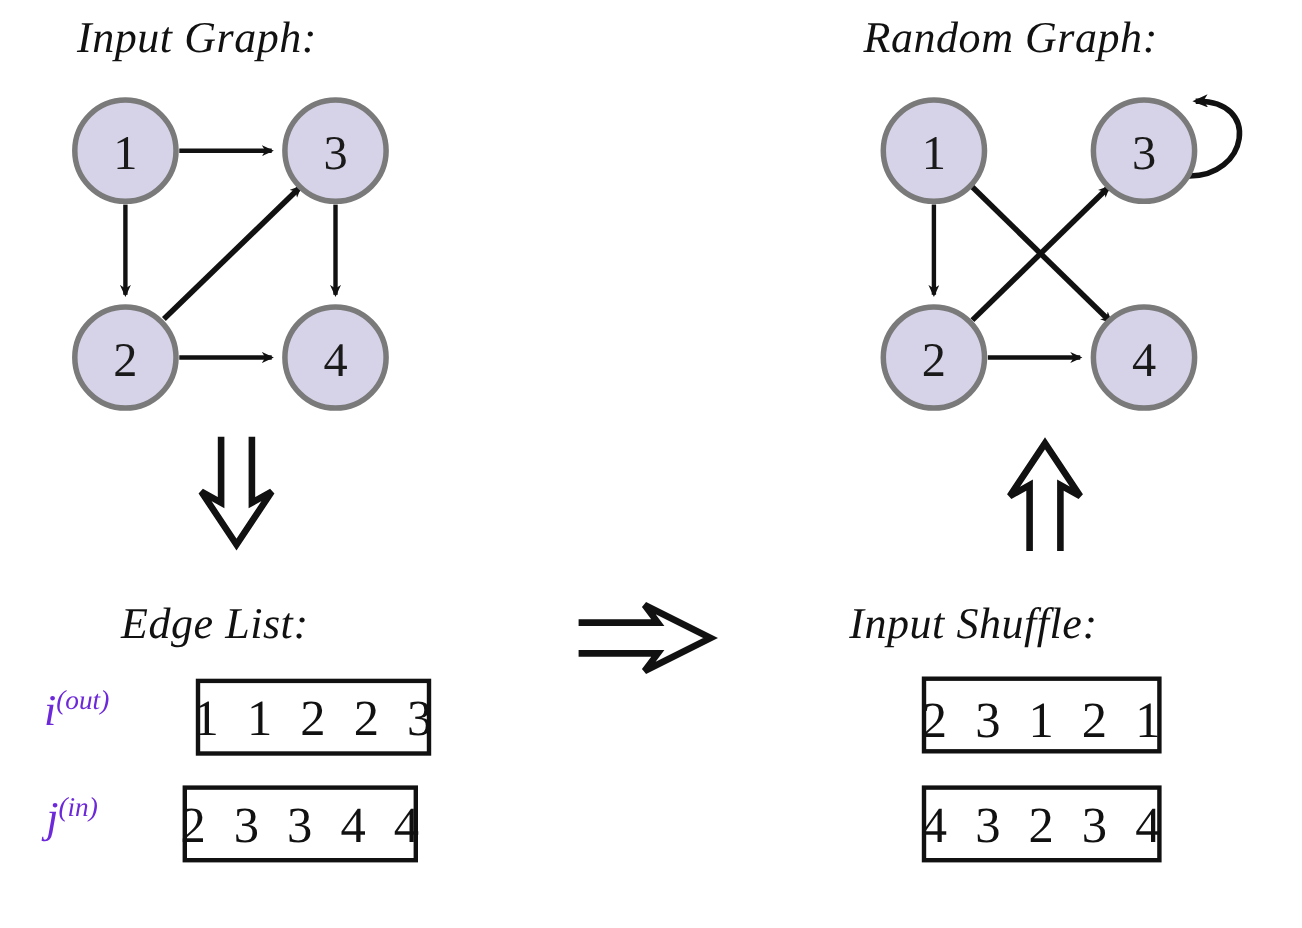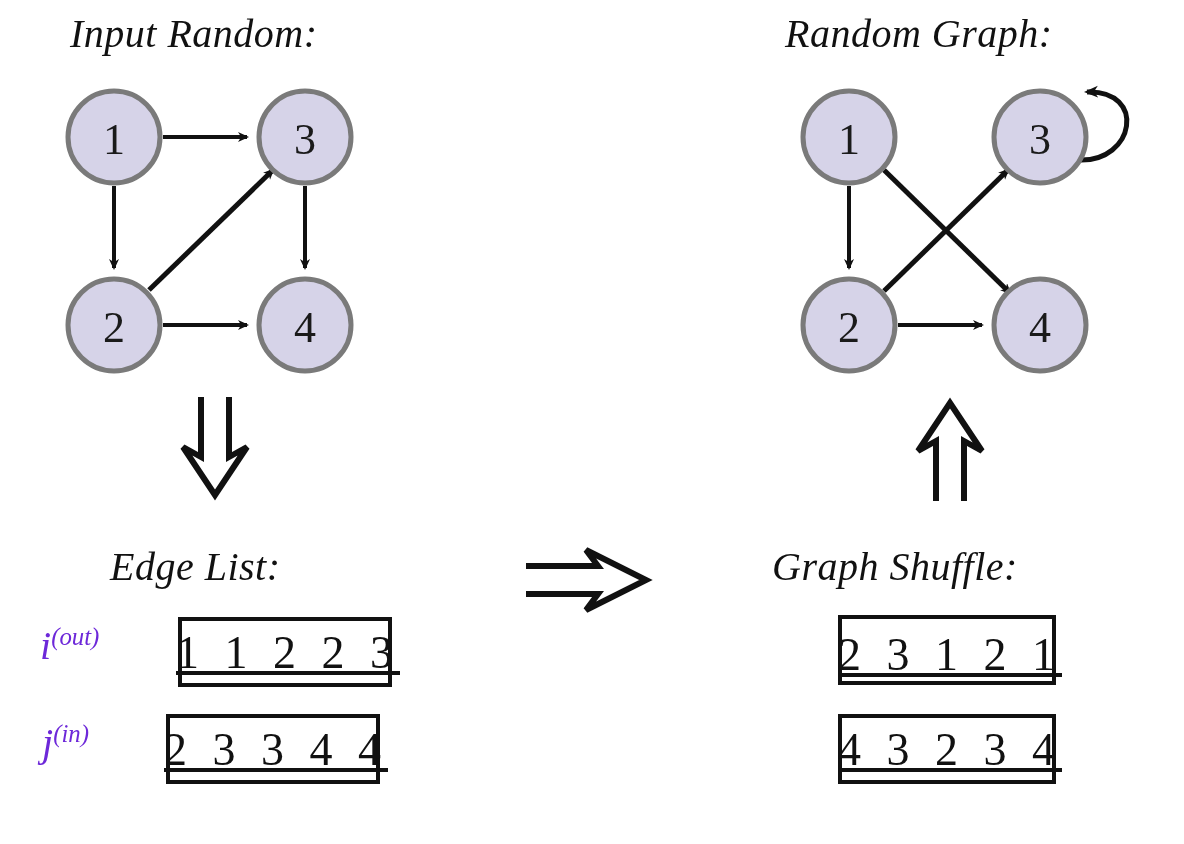--- a/index.html
+++ b/index.html
@@ -62,21 +62,20 @@
     align-items: center;
     justify-content: center;
   }
   .vec-text {
     font-family: "Liberation Serif", serif;
     font-size: 46px;
     color: #111;
     letter-spacing: 7px;
     white-space: nowrap;
     padding-left: 6px;
-    text-decoration: underline;
   }
   #box-iout { left: 178px; top: 617px; width: 214px; height: 70px; }
   #box-jin  { left: 166px; top: 714px; width: 214px; height: 70px; }
   #box-shuffle-out { left: 838px; top: 615px; width: 218px; height: 70px; align-items: flex-end; }
   #box-shuffle-in  { left: 838px; top: 714px; width: 218px; height: 70px; }
 
   .vec-label {
     position: absolute;
     font-family: "Liberation Serif", serif;
     font-style: italic;
@@ -91,27 +90,27 @@
     font-style: italic;
     vertical-align: super;
     letter-spacing: 0;
   }
 </style>
 </head>
 <body>
 
 <div class="stage">
 
-  <div class="panel-title" id="title-input-graph">Input Random:</div>
+  <div class="panel-title" id="title-input-graph">Input Graph:</div>
 
   <div class="panel-title" id="title-edge-list">Edge List:</div>
 
   <div class="panel-title" id="title-random-graph">Random Graph:</div>
 
-  <div class="panel-title" id="title-random-shuffle">Graph Shuffle:</div>
+  <div class="panel-title" id="title-random-shuffle">Input Shuffle:</div>
 
   <svg class="graph-svg" id="graph-input" width="380" height="330">
     <defs>
       <marker id="ah" markerWidth="12" markerHeight="12" refX="9" refY="5" orient="auto" markerUnits="userSpaceOnUse">
         <path d="M0,0 L11,5 L0,10 L3.2,5 Z" fill="#111"></path>
       </marker>
     </defs>
 
     <line x1="133" y1="67" x2="217" y2="67" stroke="#111" stroke-width="4" marker-end="url(#ah)"></line>
 

